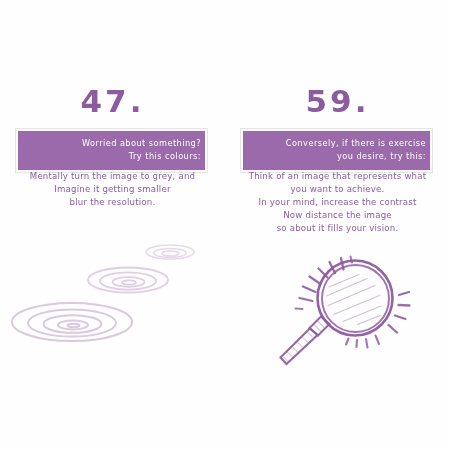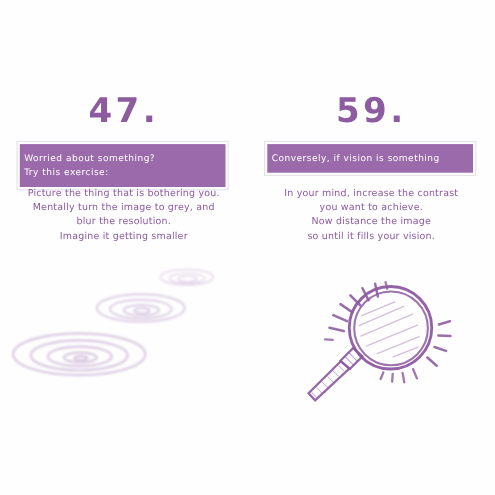--- a/index.html
+++ b/index.html
@@ -61,21 +61,21 @@
     padding: 2px;
   }
   .bar {
     background: #9a6aab;
     padding: 6px 4px 7px 4px;
   }
   .bar-line {
     color: #ffffff;
     font-size: 8.2px;
     letter-spacing: 0.45px;
-    text-align: left;
+    text-align: right;
     line-height: 13px;
     white-space: nowrap;
   }
 
   
   .body-copy {
     position: absolute;
     top: 170px;
     left: 4px;
     width: 217px;
@@ -116,29 +116,28 @@
 <div class="page">
   <div class="columns">
 
     <div class="col">
 
       <div class="numeral">47.</div>
 
       <div class="bar-frame">
         <div class="bar">
           <div class="bar-line">Worried about something?</div>
-          <div class="bar-line">Try this exercise:</div>
+          <div class="bar-line">Try this colours:</div>
         </div>
       </div>
 
       <div class="body-copy">
-        <div class="body-line">Picture the thing that is bothering you.</div>
         <div class="body-line">Mentally turn the image to grey, and</div>
+        <div class="body-line">Imagine it getting smaller</div>
         <div class="body-line">blur the resolution.</div>
-        <div class="body-line">Imagine it getting smaller</div>
       </div>
 
       <div class="ripples">
         <svg width="225" height="130" viewBox="0 0 225 130" xmlns="http://www.w3.org/2000/svg">
           <defs>
             <filter id="soft" x="-30%" y="-30%" width="160%" height="160%">
               <feGaussianBlur stdDeviation="0.75"></feGaussianBlur>
             </filter>
           </defs>
           <g filter="url(#soft)" fill="none" stroke="#c3a8cf" stroke-linecap="round">
@@ -167,29 +166,31 @@
         </svg>
       </div>
     </div>
 
     <div class="col">
 
       <div class="numeral">59.</div>
 
       <div class="bar-frame">
         <div class="bar">
-          <div class="bar-line">Conversely, if vision is something</div>
+          <div class="bar-line">Conversely, if there is exercise</div>
+          <div class="bar-line">you desire, try this:</div>
         </div>
       </div>
 
       <div class="body-copy">
+        <div class="body-line">Think of an image that represents what</div>
+        <div class="body-line">you want to achieve.</div>
         <div class="body-line">In your mind, increase the contrast</div>
-        <div class="body-line">you want to achieve.</div>
         <div class="body-line">Now distance the image</div>
-        <div class="body-line">so until it fills your vision.</div>
+        <div class="body-line">so about it fills your vision.</div>
       </div>
 
       <div class="magnifier">
         <svg width="140" height="132" viewBox="0 0 140 132" xmlns="http://www.w3.org/2000/svg">
           <g stroke="#8d5ba0" fill="none" stroke-linecap="round">
 
             <g stroke-width="2.3" opacity="0.88">
               <line x1="47.5" y1="25.5" x2="56.5" y2="34.5"></line>
               <line x1="38.5" y1="33.5" x2="49.5" y2="41.0"></line>
               <line x1="32.0" y1="43.5" x2="44.5" y2="49.0"></line>

